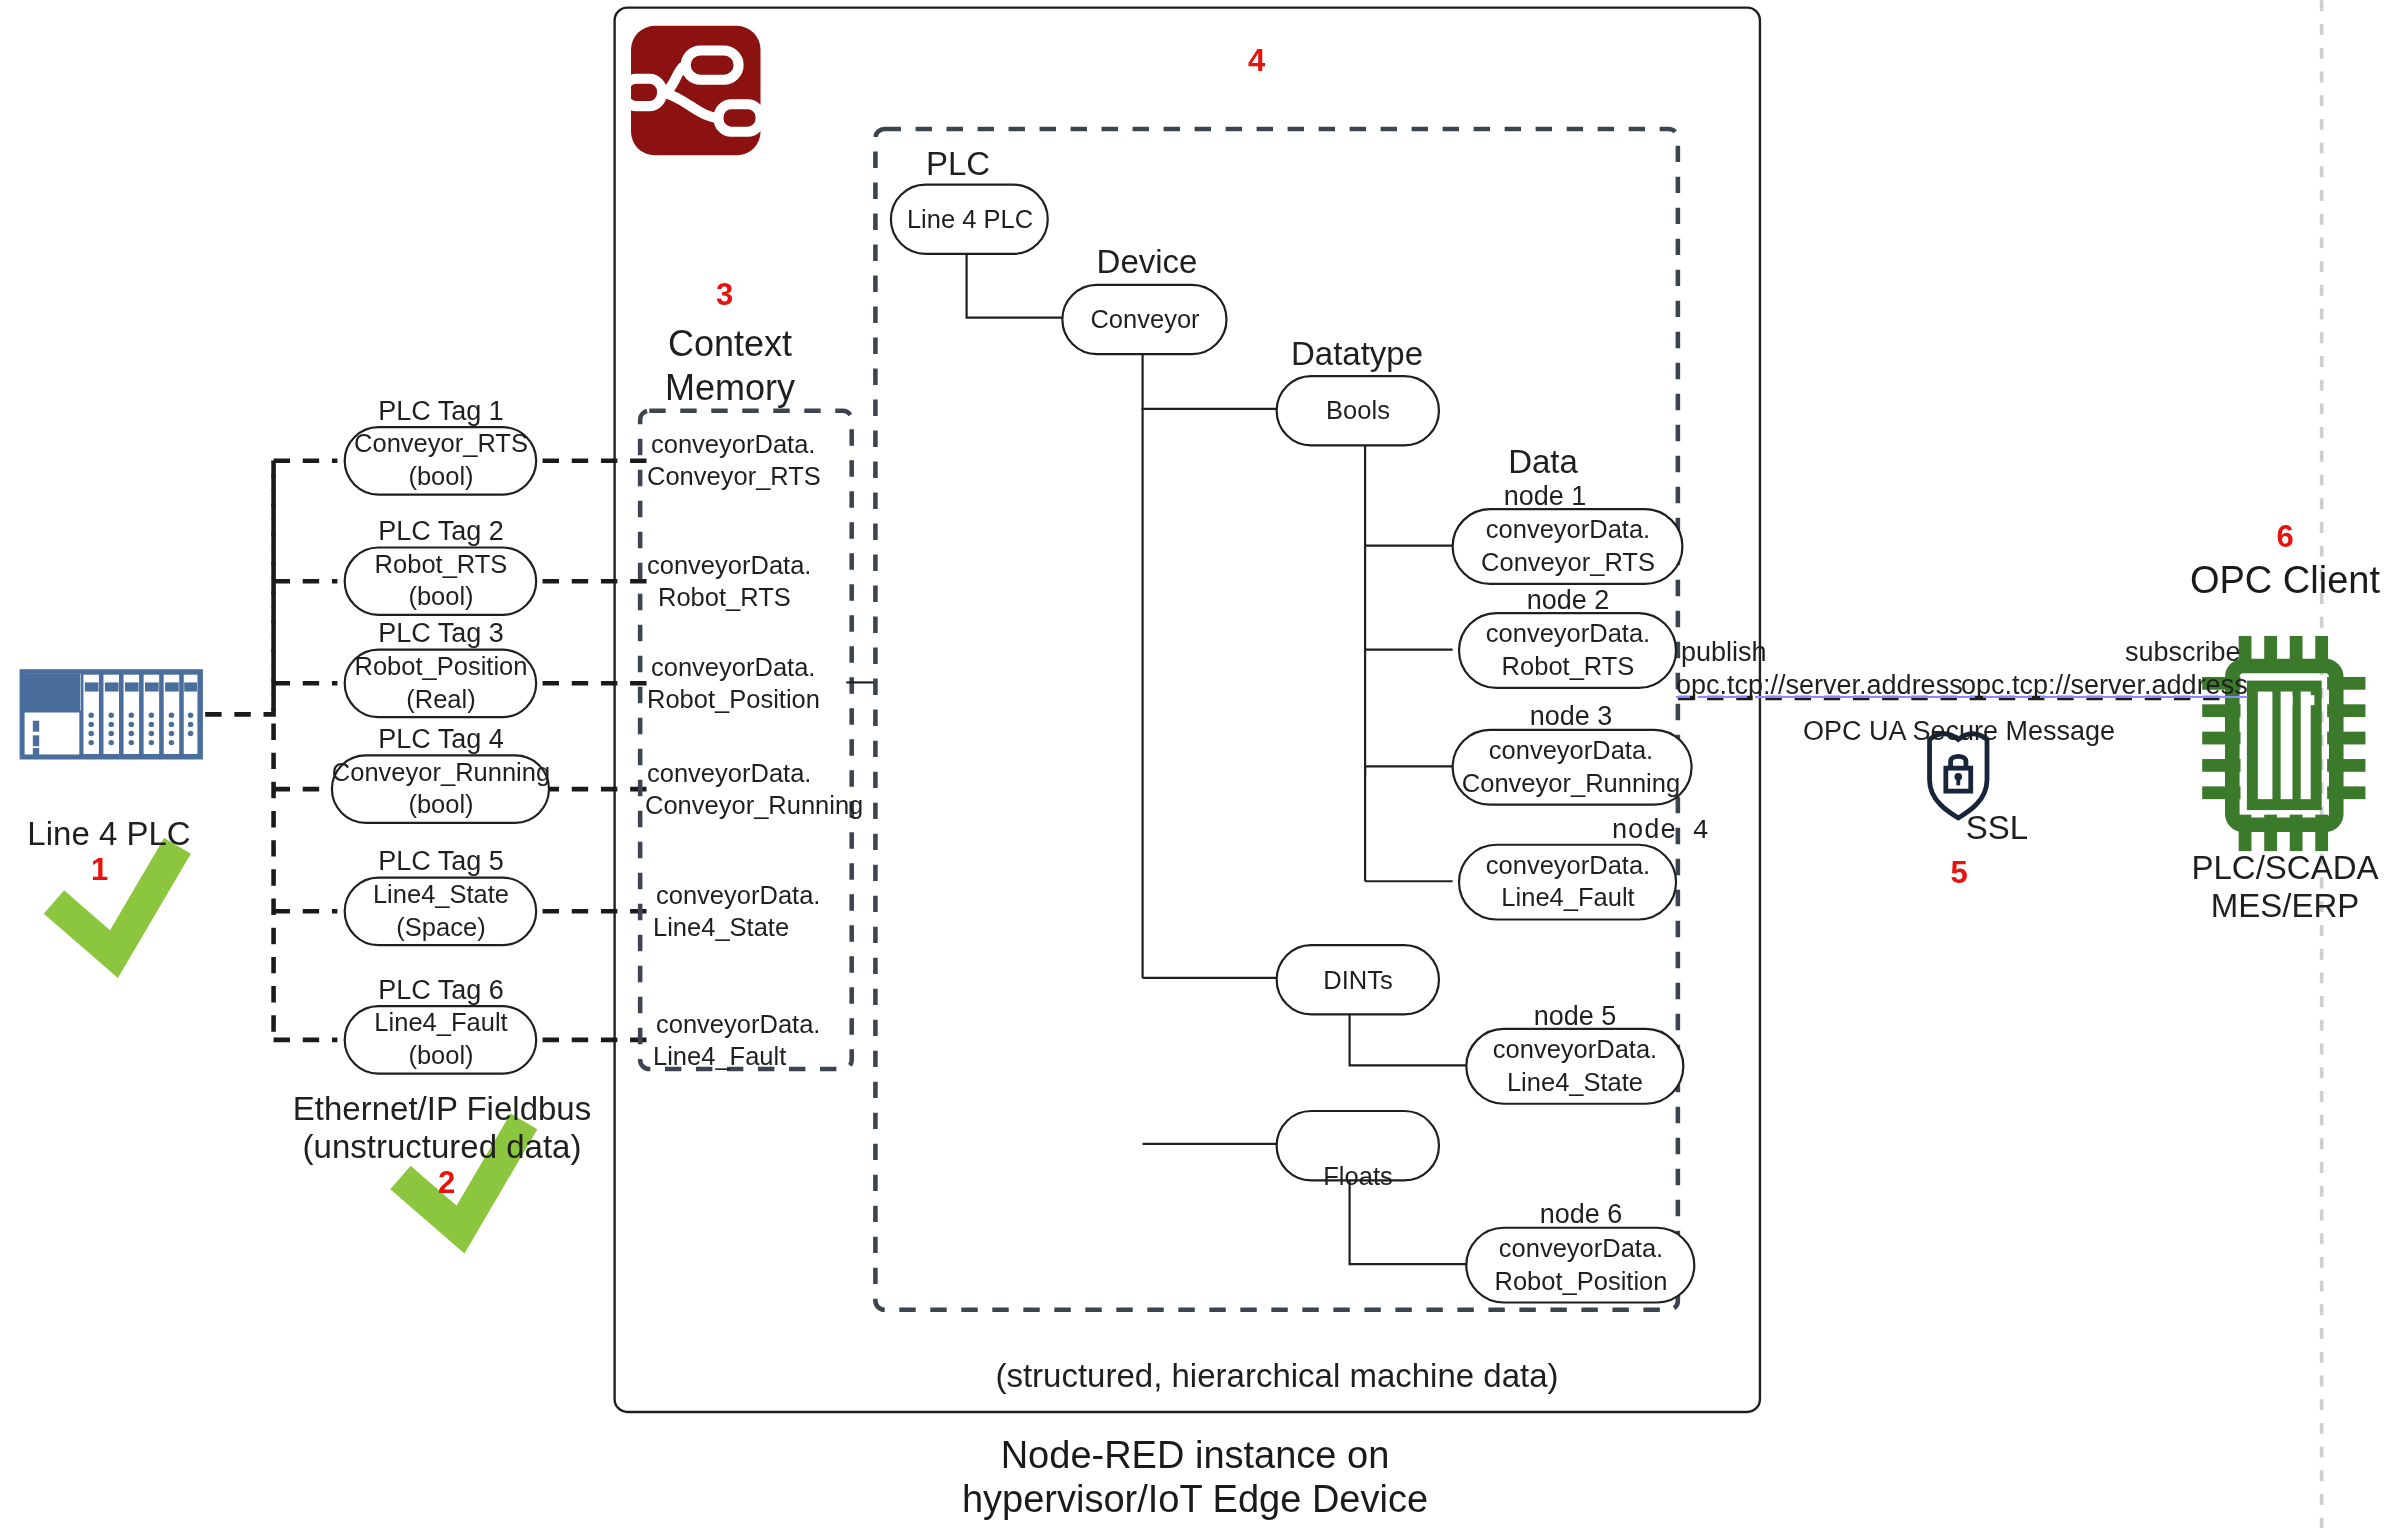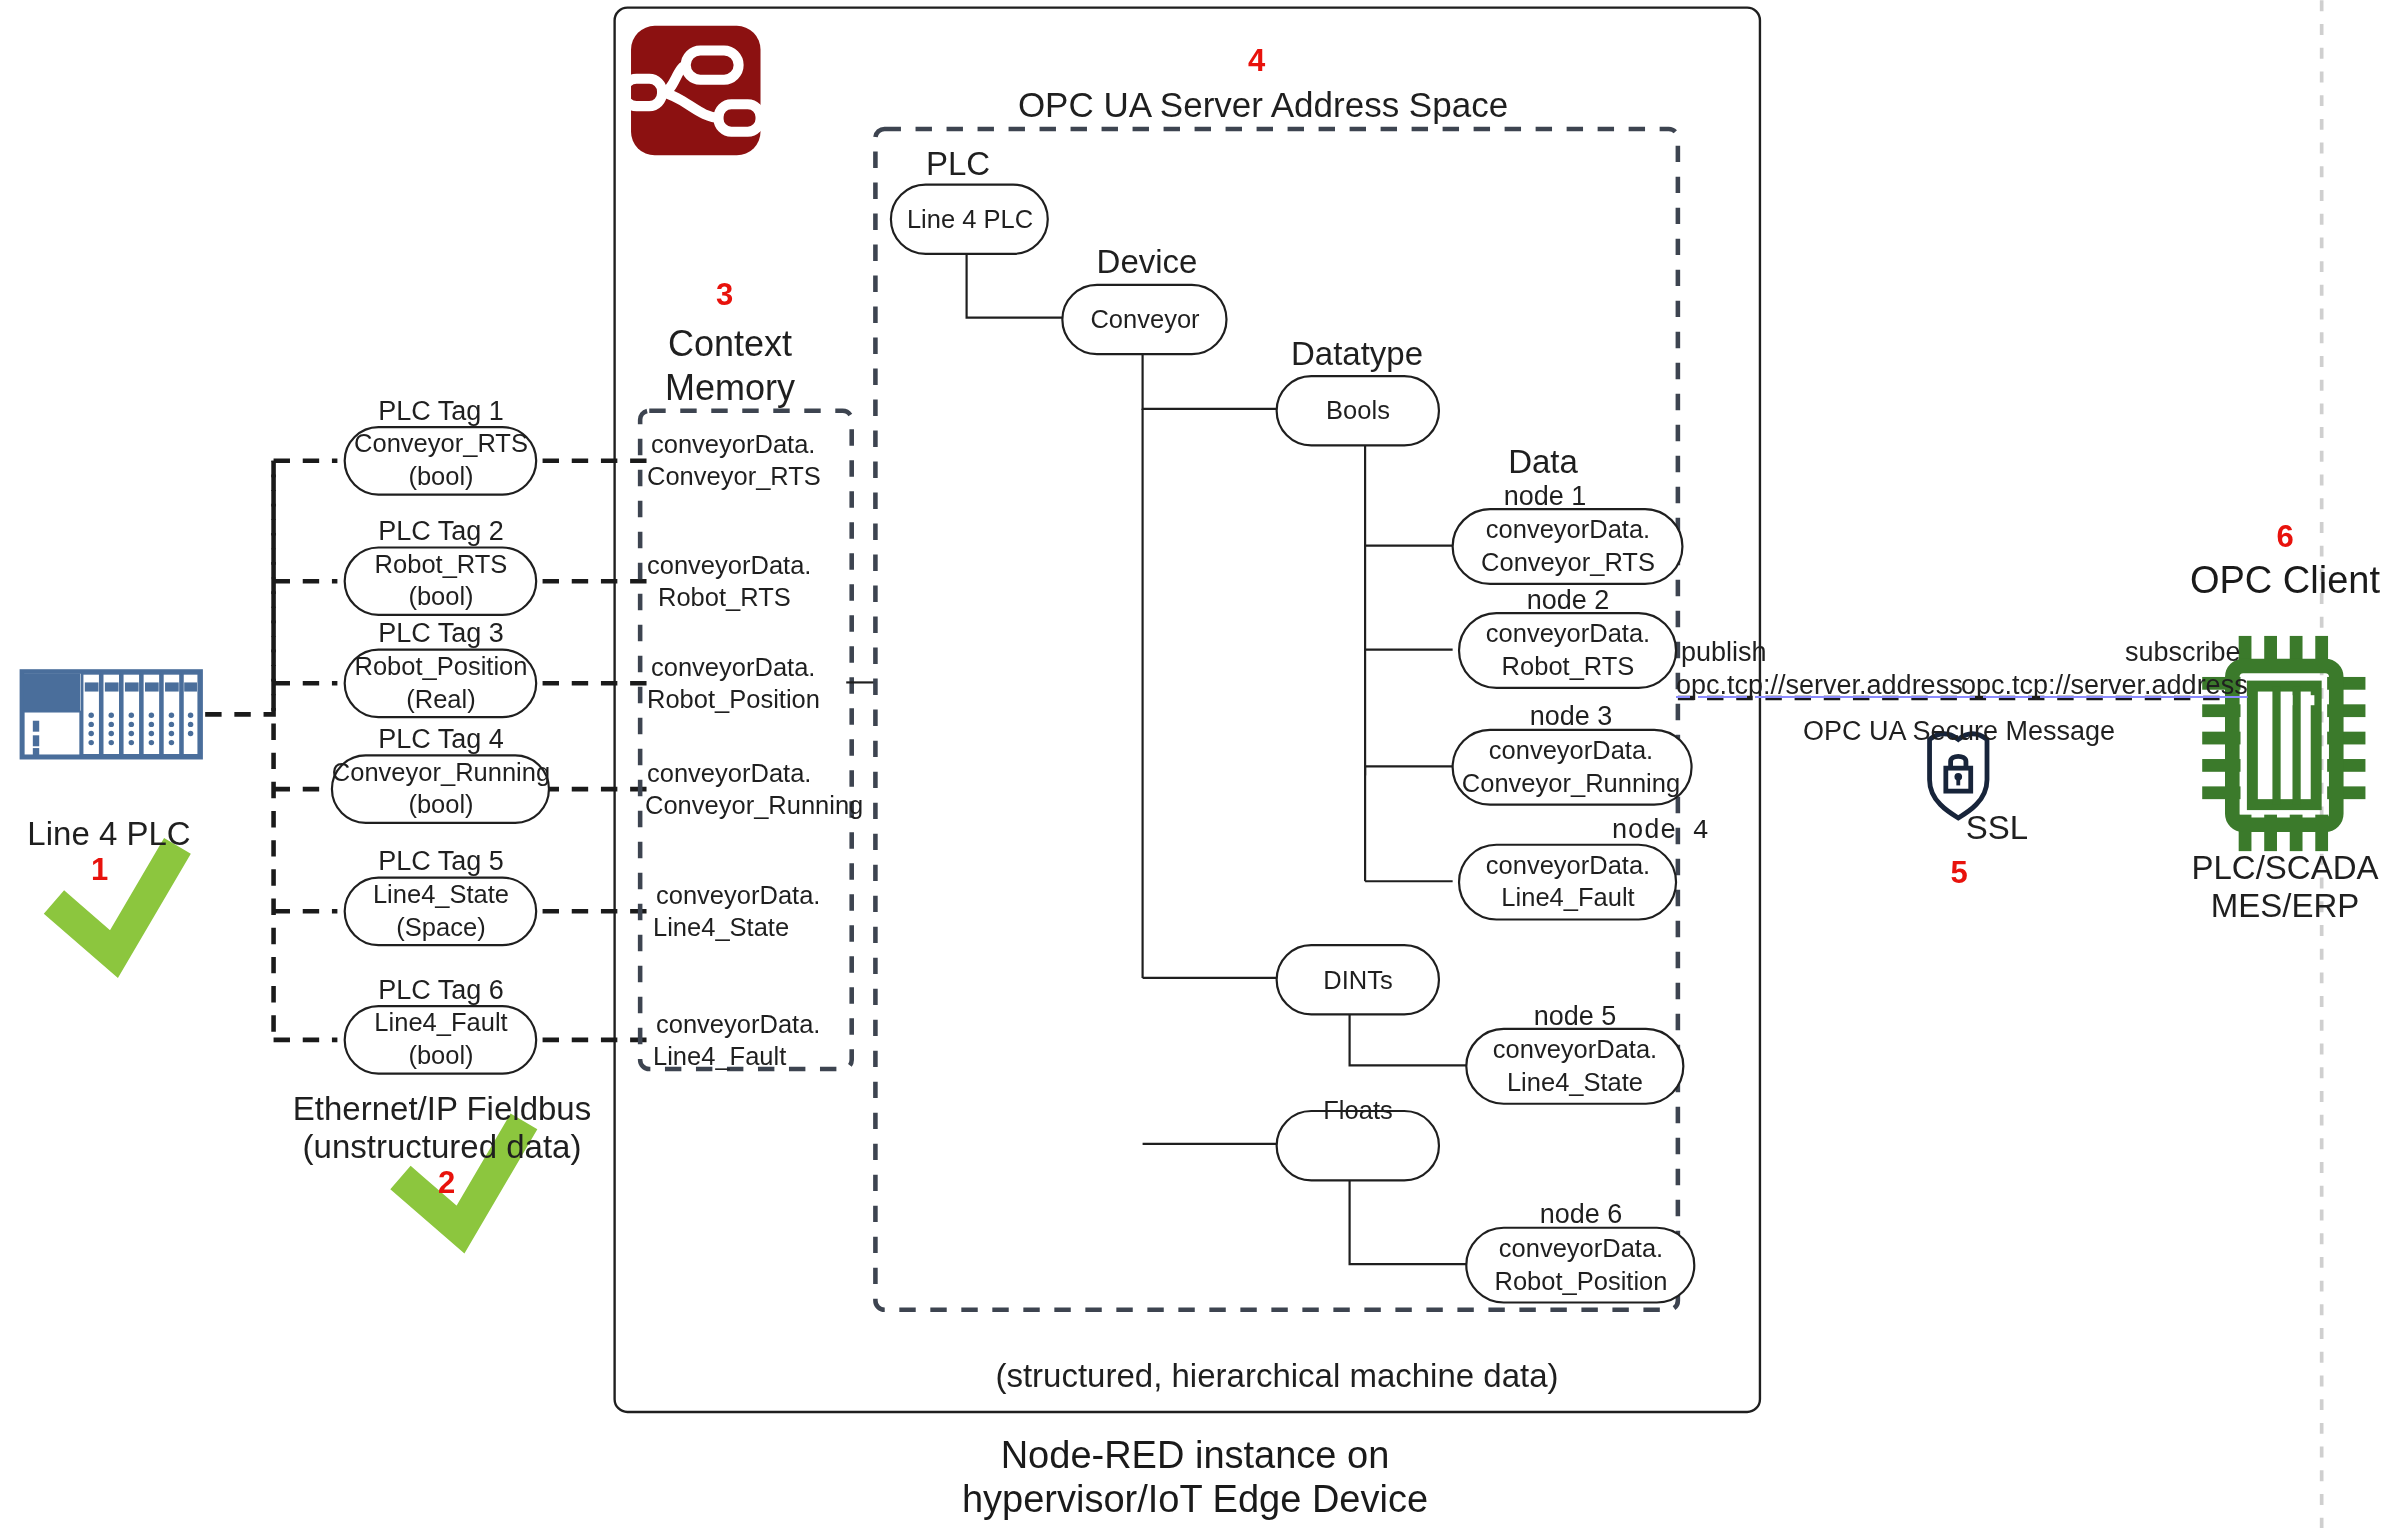--- a/index.html
+++ b/index.html
@@ -268,32 +268,31 @@
   <div class="txt lbl-sm" style="left:647px;top:759px;">conveyorData.</div>
   <div class="txt lbl-sm" style="left:645px;top:791px;">Conveyor_Running</div>
 
   <div class="txt lbl-sm" style="left:656px;top:881px;">conveyorData.</div>
   <div class="txt lbl-sm" style="left:653px;top:913px;">Line4_State</div>
 
   <div class="txt lbl-sm" style="left:656px;top:1010px;">conveyorData.</div>
   <div class="txt lbl-sm" style="left:653px;top:1042px;">Line4_Fault</div>
 
   <div class="txt num" style="left:1248px;top:44px;">4</div>
-  <div class="txt ctr lbl-big" style="left:1263px;top:85px;font-size:35px;">OPC UA Server Address Space</div>
 
   <div class="txt ctr lbl-big" style="left:958px;top:146px;">PLC</div>
   <div class="txt ctr lbl-big" style="left:1147px;top:244px;">Device</div>
   <div class="txt ctr lbl-big" style="left:1357px;top:336px;">Datatype</div>
   <div class="txt ctr lbl-big" style="left:1543px;top:444px;">Data</div>
 
   <div class="pill-txt" style="left:970px;top:219px;">Line 4 PLC</div>
   <div class="pill-txt" style="left:1145px;top:319px;">Conveyor</div>
   <div class="pill-txt" style="left:1358px;top:410px;">Bools</div>
   <div class="pill-txt" style="left:1358px;top:980px;">DINTs</div>
-  <div class="pill-txt" style="left:1358px;top:1110px;">Floats</div>
+  <div class="pill-txt" style="left:1358px;top:1176px;">Floats</div>
 
   <div class="txt ctr lbl" style="left:1545px;top:481px;text-align:right;">node 1</div>
   <div class="pill-txt" style="left:1568px;top:529px;">conveyorData.</div>
   <div class="pill-txt" style="left:1568px;top:562px;">Conveyor_RTS</div>
 
   <div class="txt ctr lbl" style="left:1568px;top:585px;">node 2</div>
   <div class="pill-txt" style="left:1568px;top:633px;">conveyorData.</div>
   <div class="pill-txt" style="left:1568px;top:666px;">Robot_RTS</div>
 
   <div class="txt ctr lbl" style="left:1571px;top:701px;">node 3</div>

